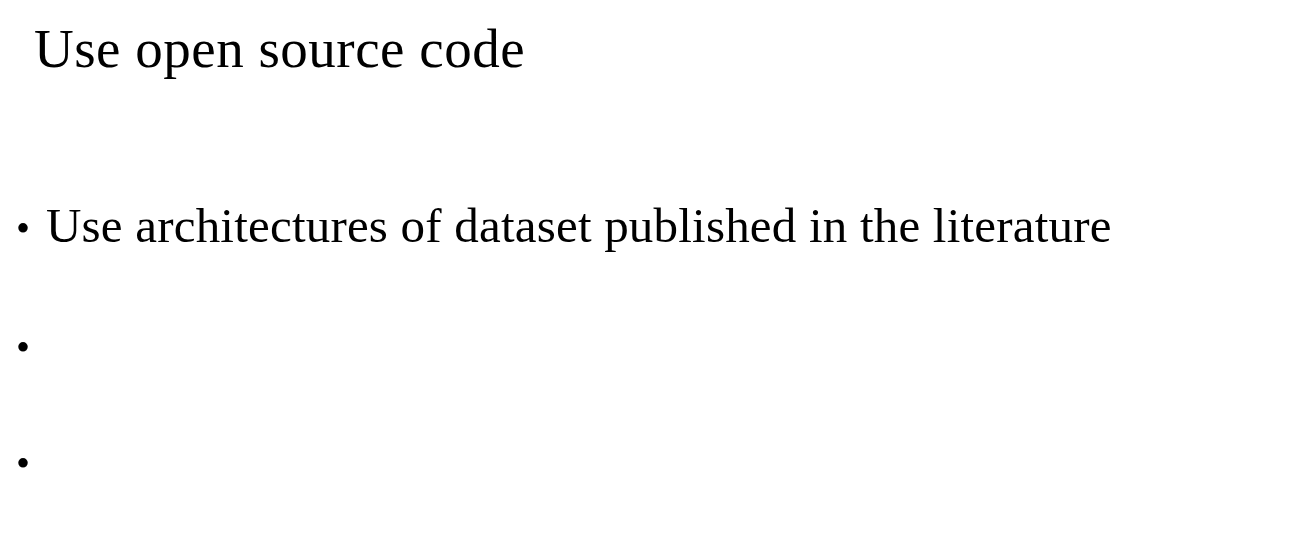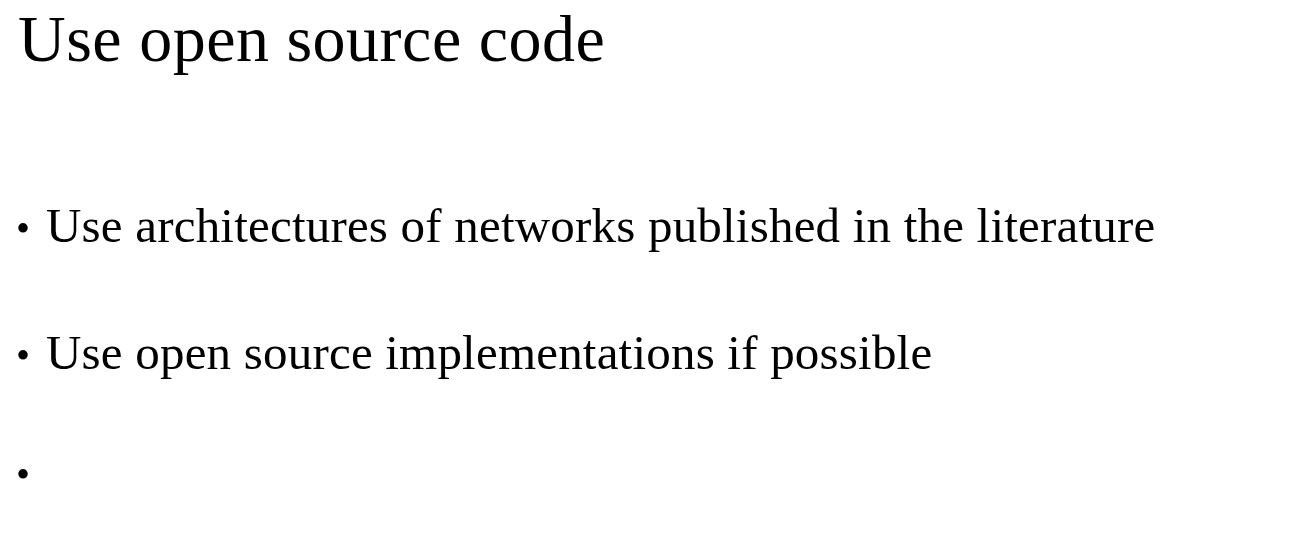--- a/index.html
+++ b/index.html
@@ -13,22 +13,22 @@
     height: 558px;
     background: #ffffff;
     color: #000000;
     font-family: "Liberation Serif", serif;
     overflow: hidden;
   }
   .slide-title {
     position: absolute;
     top: 2px;
     left: 18px;
-    margin: 0;
-    font-size: 66px;
+    margin: 16px;
+    font-size: 55px;
     font-weight: normal;
     line-height: 1.12;
     letter-spacing: 0.5px;
     white-space: nowrap;
   }
   .bullet-list {
     position: absolute;
     top: 198px;
     left: 0;
     right: 0;
@@ -56,23 +56,22 @@
 </style>
 </head>
 <body>
 
 <div class="slide">
   <h1 class="slide-title">Use open source code</h1>
 
   <ul class="bullet-list">
     <li class="bullet-item">
       <span class="bullet-marker">•</span>
-      <span class="bullet-text">Use architectures of networks published in the literature</span>
+      <span class="bullet-text">Use architectures of dataset published in the literature</span>
     </li>
     <li class="bullet-item">
       <span class="bullet-marker">•</span>
-      <span class="bullet-text">Use open source implementations if possible</span>
     </li>
     <li class="bullet-item">
       <span class="bullet-marker">•</span>
     </li>
   </ul>
 </div>
 
 </body></html>

